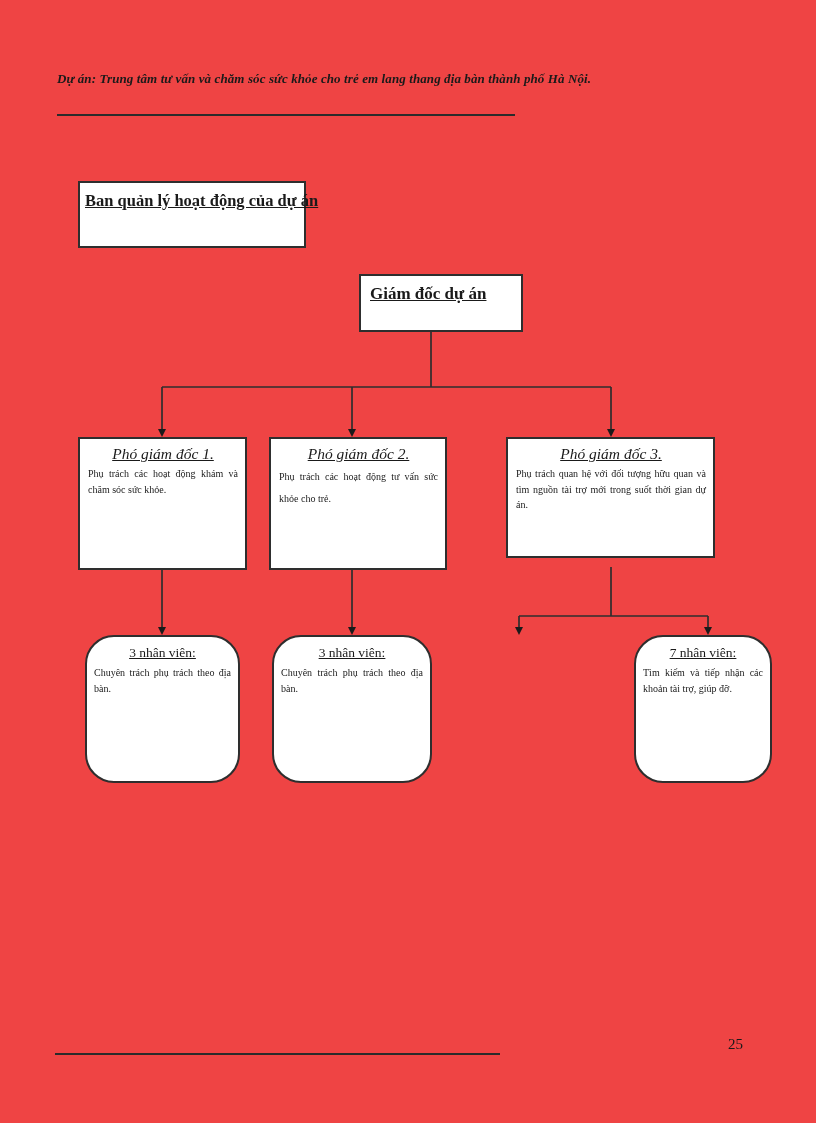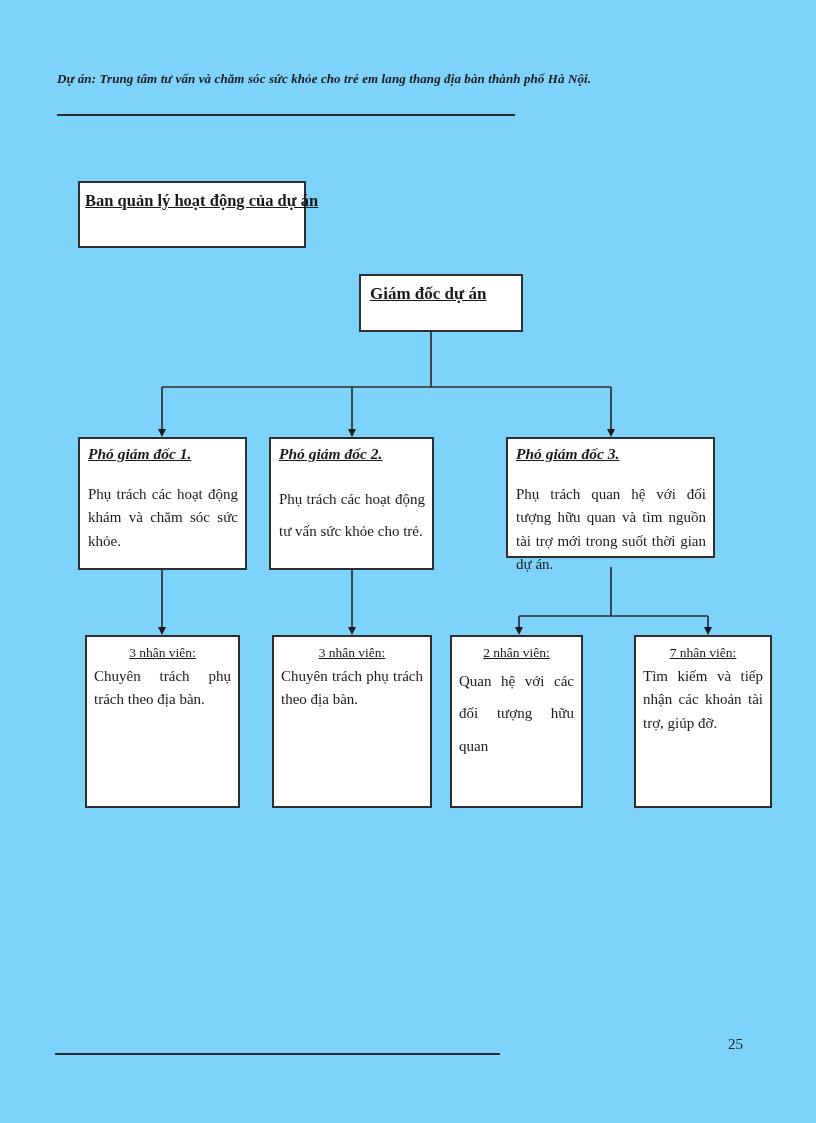--- a/index.html
+++ b/index.html
@@ -1,21 +1,21 @@
 <!DOCTYPE html>
 <html><head>
 <meta charset="utf-8">
 <style>
   html, body { margin: 0; padding: 0; background: #e8e8e8; }
   .page {
     position: relative;
     width: 816px;
     height: 1123px;
     margin: 0 auto;
-    background: #7dd3fc;
+    background: #ef4444;
     font-family: "Liberation Serif", "DejaVu Serif", serif;
     color: #1a1a1a;
     overflow: hidden;
   }
   .header-text {
     position: absolute;
     left: 57px; top: 71px; width: 600px;
     font-size: 13px; font-weight: bold; font-style: italic;
     letter-spacing: 0.1px;
     white-space: nowrap;
@@ -39,35 +39,36 @@
   }
   .director-box { left: 359px; top: 274px; width: 164px; height: 58px; padding: 8px 9px; }
   .director-box .lbl {
     font-size: 17px; font-weight: bold;
     text-decoration: underline;
     white-space: nowrap;
   }
 
   .deputy-box { top: 437px; height: 133px; padding: 4px 7px 4px 8px; }
   .deputy-1 { left: 78px;  width: 169px; }
-  .deputy-2 { left: 269px; width: 165px; }
+  .deputy-2 { left: 269px; width: 178px; }
   .deputy-3 { left: 506px; width: 209px; height: 121px; }
   .deputy-title {
-    font-size: 15.5px; font-weight: bold; font-style: italic;
+    text-align: center;
+    font-size: 15.5px; font-weight: normal; font-style: italic;
     text-decoration: underline;
-    margin: 2px 0 20px 0;
+    margin: 2px 0 3px 0;
   }
   .box-body {
-    font-size: 15px;
+    font-size: 10px;
     line-height: 1.55;
     text-align: justify;
   }
   .box-body.loose { line-height: 2.15; }
 
-  .staff-box { top: 635px; height: 173px; padding: 5px 7px; }
+  .staff-box { top: 635px; height: 148px; padding: 5px 7px; border-radius: 29px; }
   .staff-1 { left: 85px;  width: 155px; }
   .staff-2 { left: 272px; width: 160px; }
   .staff-3 { left: 450px; width: 133px; }
   .staff-4 { left: 634px; width: 138px; }
   .staff-title {
     text-align: center;
     font-size: 13.5px;
     text-decoration: underline;
     margin: 3px 0 4px 0;
   }
@@ -135,24 +136,20 @@
   </div>
 
   <div class="box staff-box staff-1">
     <div class="staff-title">3 nhân viên:</div>
     <div class="box-body">Chuyên trách phụ trách theo địa bàn.</div>
   </div>
   <div class="box staff-box staff-2">
     <div class="staff-title">3 nhân viên:</div>
     <div class="box-body">Chuyên trách phụ trách theo địa bàn.</div>
   </div>
-  <div class="box staff-box staff-3">
-    <div class="staff-title">2 nhân viên:</div>
-    <div class="box-body loose">Quan hệ với các đối tượng hữu quan</div>
-  </div>
   <div class="box staff-box staff-4">
     <div class="staff-title">7 nhân viên:</div>
     <div class="box-body">Tìm kiếm và tiếp nhận các khoản tài trợ, giúp đỡ.</div>
   </div>
 
   <div class="rule rule-bottom"></div>
   <div class="page-number">25</div>
 
 </div>
 

